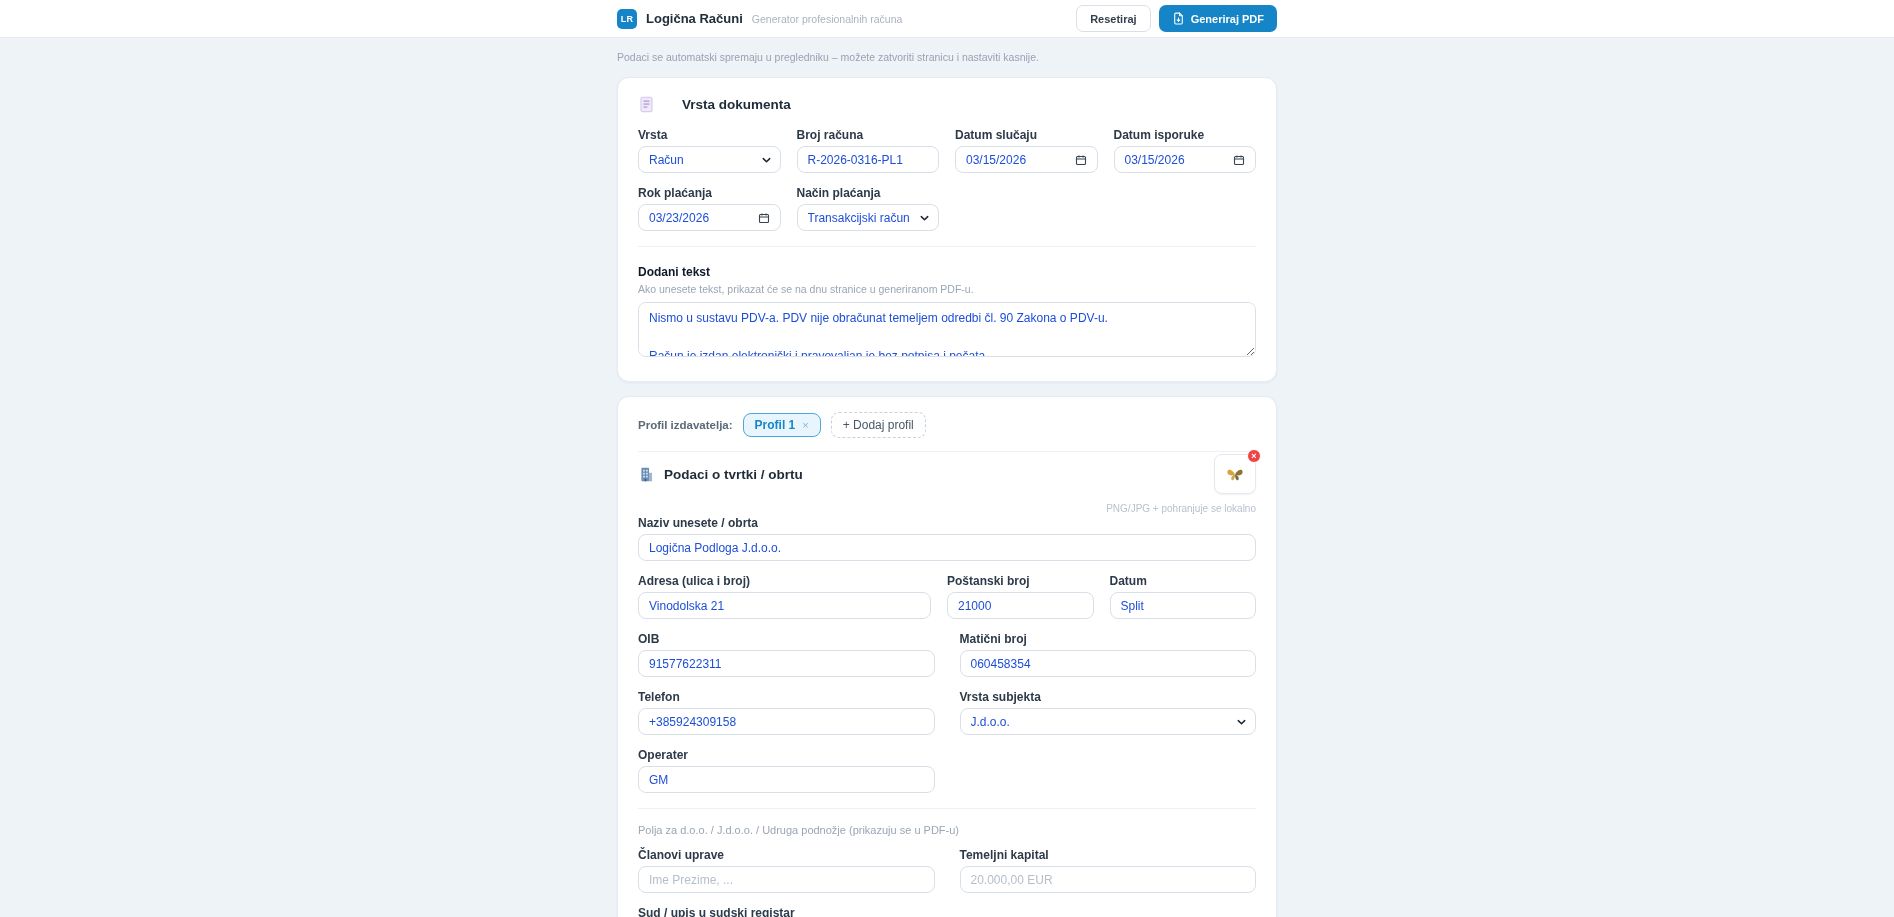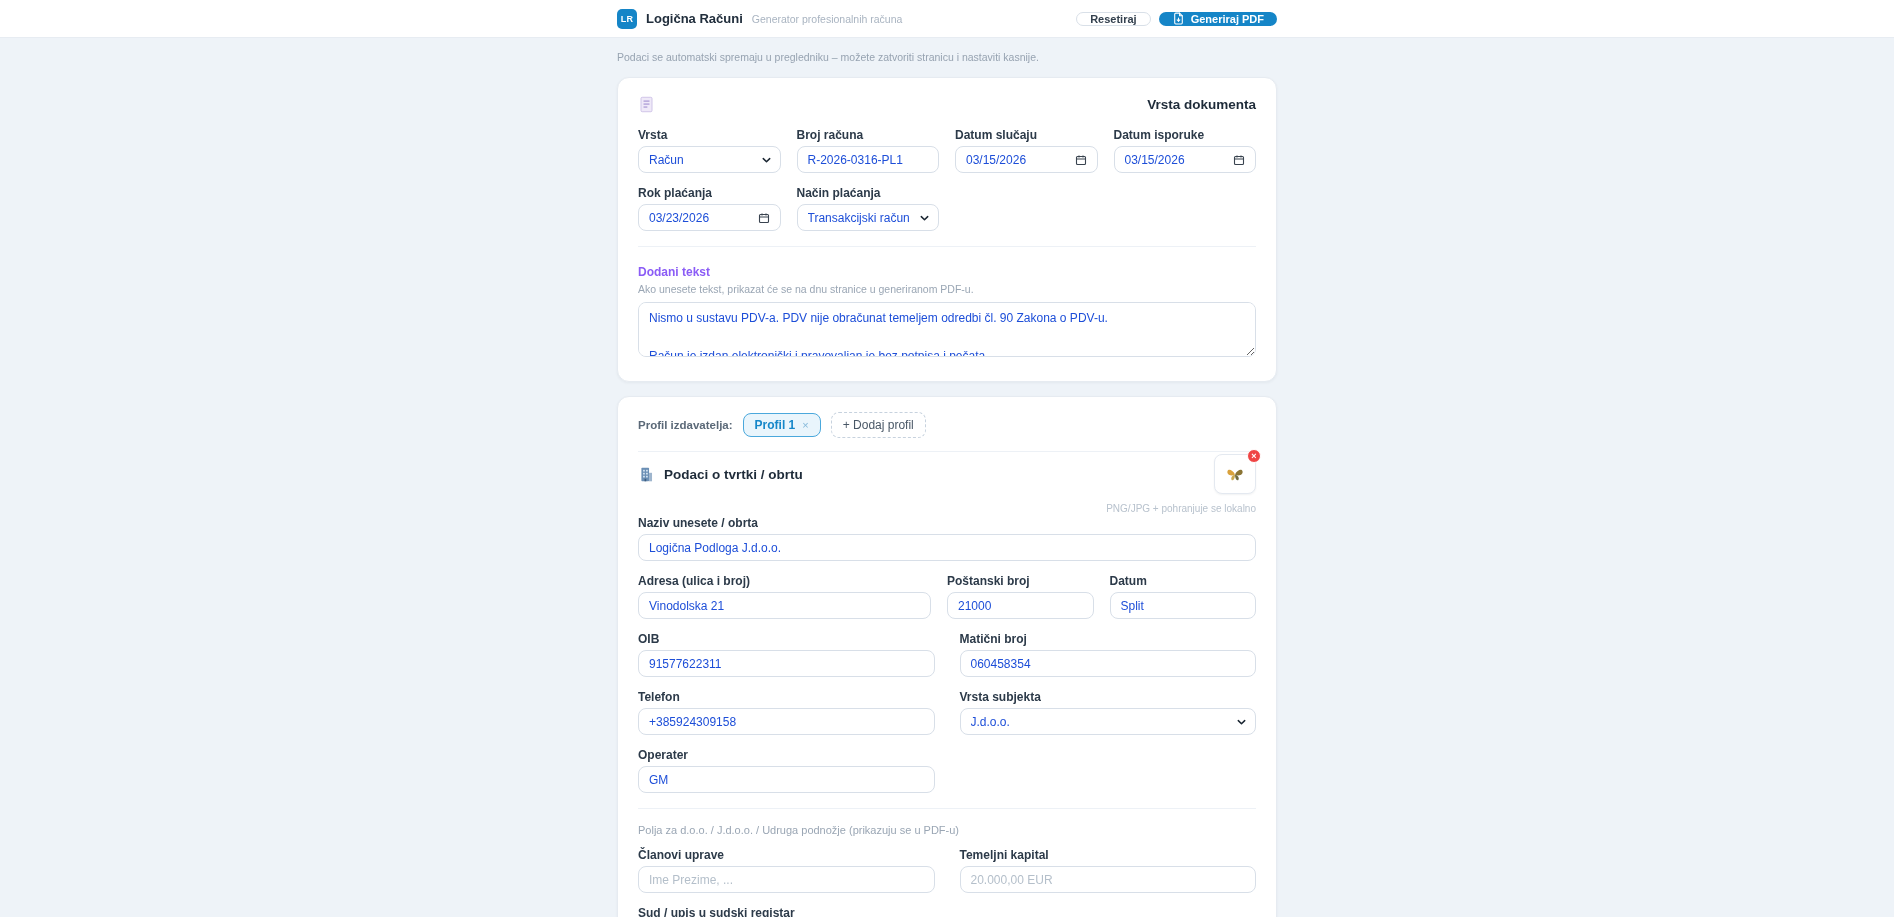--- a/index.html
+++ b/index.html
@@ -15,49 +15,49 @@
   .topbar { background:#ffffff; border-bottom:1px solid #e7ecf2; height:38px; }
   .topbar-inner { width:660px; margin:0 auto; height:100%; display:flex; align-items:center; }
   .logo-badge {
     width:20px; height:20px; border-radius:5px; background:#1585c7; color:#fff;
     font-size:9px; font-weight:bold; display:flex; align-items:center; justify-content:center;
     flex:0 0 auto; letter-spacing:.2px;
   }
   .app-title { font-size:13px; font-weight:bold; color:#212e3c; margin-left:9px; }
   .app-subtitle { font-size:10.5px; color:#a9b4c1; margin-left:9px; }
   .topbar-actions { margin-left:auto; display:flex; gap:8px; align-items:center; }
-  .btn { height:14px; border-radius:7px; font-size:11px; font-weight:bold;
+  .btn { height:27px; border-radius:7px; font-size:11px; font-weight:bold;
          display:flex; align-items:center; cursor:pointer; font-family:inherit; }
   .btn-secondary { padding:0 13px; background:#fff; border:1px solid #d9e0e8; color:#33404e; }
   .btn-primary { padding:0 13px; background:#1585c7; border:none; color:#fff; gap:6px; }
   
   .note { width:660px; margin:13px auto 0; font-size:10.5px; color:#97a3b1; }
   .content { width:660px; margin:0 auto; }
   .card { background:#fff; border:1px solid #e6ebf1; border-radius:12px;
           box-shadow:0 1px 3px rgba(20,30,50,.05); padding:18px 20px 20px; margin-top:14px; }
-  .card-title-row { display:flex; align-items:center; gap:0; margin-bottom:15px;justify-content:space-between; }
+  .card-title-row { display:flex; align-items:center; gap:27px; margin-bottom:15px; }
   .card-title { font-size:13.5px; font-weight:bold; color:#1e2b39; }
   .grid4 { display:grid; grid-template-columns:repeat(4,1fr); gap:16px; }
   .grid2 { display:grid; grid-template-columns:1fr 1fr; gap:25px; }
   .grid-211 { display:grid; grid-template-columns:2fr 1fr 1fr; gap:16px; }
   .field-label { display:block; font-size:12px; font-weight:bold; color:#2c3a49; margin-bottom:4px; }
   .input, select, textarea {
     width:100%; border:1px solid #d8dfe8; border-radius:8px; background:#fff;
     font-size:12px; color:#1d4ed8; font-family:inherit; outline:none;
   }
   .input, select { height:27px; padding:0 10px; }
   .input::placeholder { color:#b4bfca; }
   .fake-input { display:flex; align-items:center; justify-content:space-between; gap:16px; }
   .select-wrap { position:relative; }
   select { appearance:none; -webkit-appearance:none; padding-right:26px; }
   .select-chevron { position:absolute; right:9px; top:50%; transform:translateY(-50%);
                     pointer-events:none; display:flex; }
   .row-gap { margin-top:13px; }
   .divider { border:none; border-top:1px solid #edf1f6; margin:15px 0; }
-  .sub-label { font-size:12px; font-weight:bold; color:#8b5cf6; }
+  .sub-label { font-size:12px; font-weight:bold; color:#0f172a; }
   .helper { font-size:10.5px; color:#9aa6b4; margin:3px 0 7px; }
   textarea { height:55px; padding:6px 10px; line-height:1.6; resize:vertical; }
   textarea::-webkit-scrollbar { width:12px; }
   textarea::-webkit-scrollbar-track { background:#fafafa; }
   textarea::-webkit-scrollbar-thumb { background:#c6ccd3; border:3px solid #fafafa; border-radius:7px; }
   
   .profile-row { display:flex; align-items:center; gap:10px; }
   .profile-label { font-size:11.5px; font-weight:bold; color:#5b6978; }
   .chip { display:flex; align-items:center; gap:7px; padding:4px 11px; border:1px solid #4aa8dc;
           background:#e9f5fc; color:#1687c9; border-radius:8px; font-size:12px; font-weight:bold;

